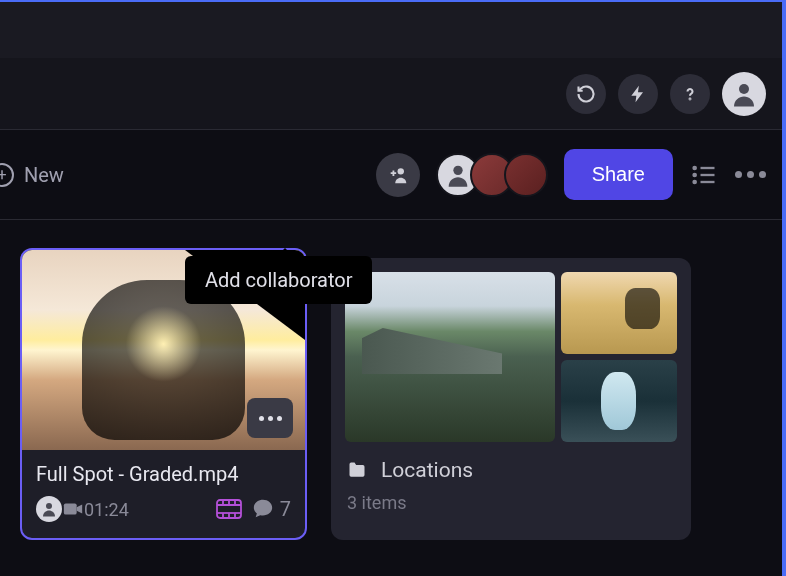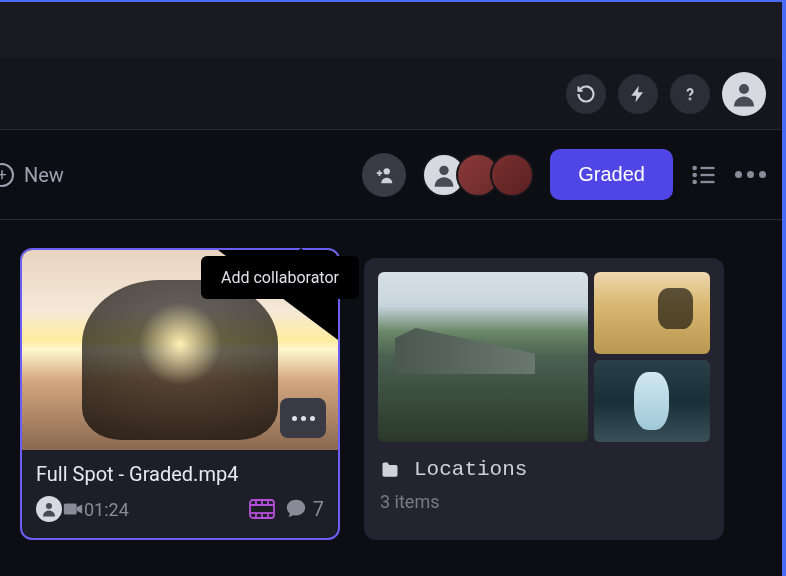--- a/index.html
+++ b/index.html
@@ -152,23 +152,23 @@
       height: 7px;
       border-radius: 50%;
       background: #8a8a98;
     }
     .tooltip {
       position: absolute;
       background: #000;
       color: #e0e0e8;
       padding: 12px 20px;
       border-radius: 6px;
-      font-size: 16px;
+      font-size: 20px;
       top: 256px;
-      left: 201px;
+      left: 185px;
       z-index: 100;
     }
     .tooltip::before {
       content: '';
       position: absolute;
       top: -8px;
       left: 90px;
       border-left: 10px solid transparent;
       border-right: 10px solid transparent;
       border-bottom: 10px solid #000;
@@ -177,21 +177,21 @@
       padding: 28px 20px;
       display: flex;
       gap: 24px;
     }
     .card {
       border-radius: 12px;
       overflow: hidden;
       position: relative;
     }
     .video-card {
-      width: 320px;
+      width: 287px;
       border: 2px solid #6b5ef5;
       background: #1e1e28;
     }
     .video-thumb {
       height: 200px;
       background: linear-gradient(180deg, #e8d4c0 0%, #f5e8d8 30%, #ffed9e 45%, #fff5d0 50%, #d4a880 65%, #8a6850 100%);
       position: relative;
     }
     .video-thumb::before {
       content: '';
@@ -349,21 +349,20 @@
       background: linear-gradient(180deg, #d0e8f0 0%, #a0c8d8 100%);
       border-radius: 40%;
     }
     .folder-info {
       display: flex;
       align-items: center;
       gap: 14px;
       color: #d0d0d8;
       font-size: 21px;
       padding: 4px 2px;
-      font-family: Liberation Mono, monospace;
     }
     .folder-subtitle {
       color: #7a7a88;
       font-size: 18px;
       padding: 6px 2px;
     }
     .right-edge {
       position: absolute;
       top: 0;
       right: 0;
@@ -419,21 +418,21 @@
   <div class="collaborators">
     <div class="collab-avatar collab-1">
       <svg width="28" height="28" viewBox="0 0 24 24" fill="#4a4a55">
         <circle cx="12" cy="8" r="4"></circle>
         <path d="M4 22c0-5 4-8 8-8s8 3 8 8z"></path>
       </svg>
     </div>
     <div class="collab-avatar collab-2"></div>
     <div class="collab-avatar collab-3"></div>
   </div>
-  <button class="share-btn">Graded</button>
+  <button class="share-btn">Share</button>
   <div class="list-icon">
     <svg width="28" height="28" viewBox="0 0 24 24" fill="none" stroke="currentColor" stroke-width="2">
       <circle cx="4" cy="6" r="1" fill="currentColor"></circle>
       <circle cx="4" cy="12" r="1" fill="currentColor"></circle>
       <circle cx="4" cy="18" r="1" fill="currentColor"></circle>
       <line x1="9" y1="6" x2="21" y2="6"></line>
       <line x1="9" y1="12" x2="21" y2="12"></line>
       <line x1="9" y1="18" x2="21" y2="18"></line>
     </svg>
   </div>

